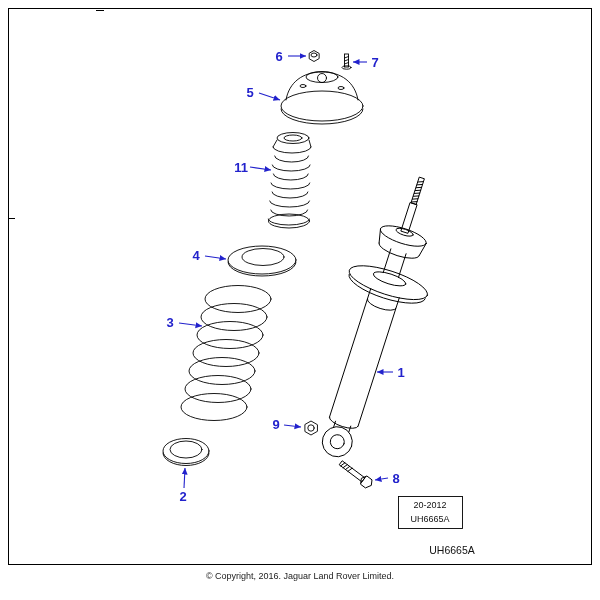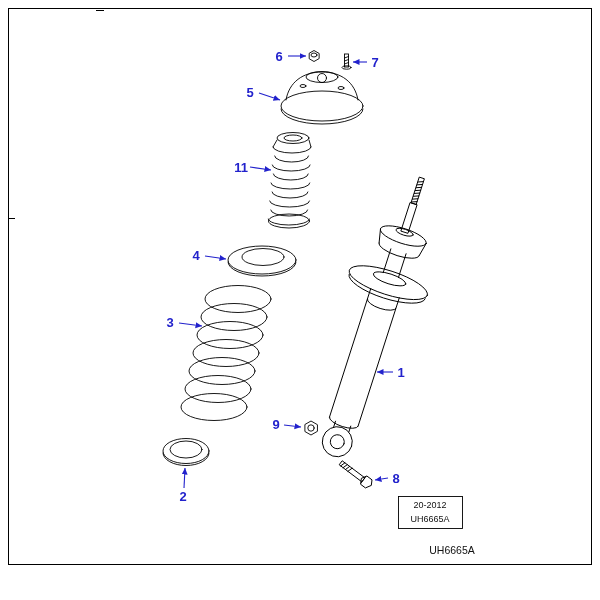--- a/index.html
+++ b/index.html
@@ -183,13 +183,14 @@
   <div class="callout" style="left:279px; top:56px;">6</div>
   <div class="callout" style="left:375px; top:62px;">7</div>
   <div class="callout" style="left:396px; top:478px;">8</div>
   <div class="callout" style="left:276px; top:424px;">9</div>
   <div class="callout" style="left:241px; top:167px;">11</div>
 
   <div class="ref-text" style="left:430px; top:505px;">20-2012</div>
   <div class="ref-text" style="left:430px; top:519px;">UH6665A</div>
   <div class="figure-code" style="left:452px; top:550px;">UH6665A</div>
 
+  <div class="copyright">© Copyright, 2016. Jaguar Land Rover Limited.</div>
 </div>
 
 </body></html>

